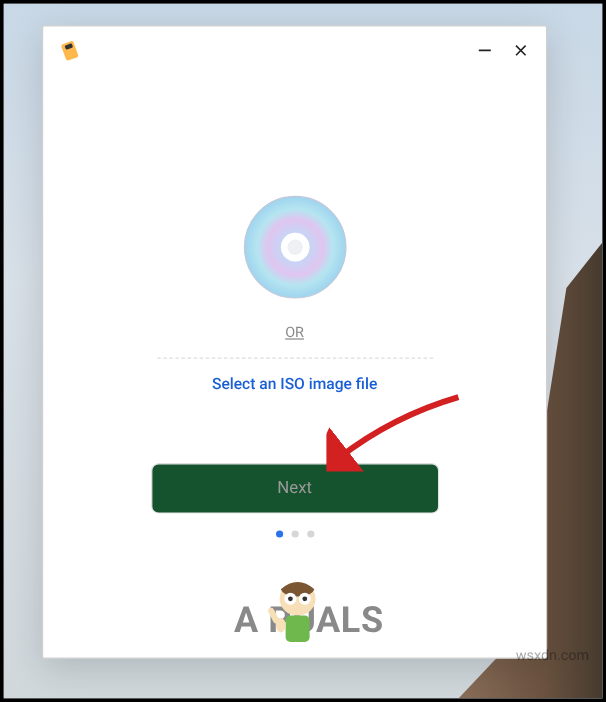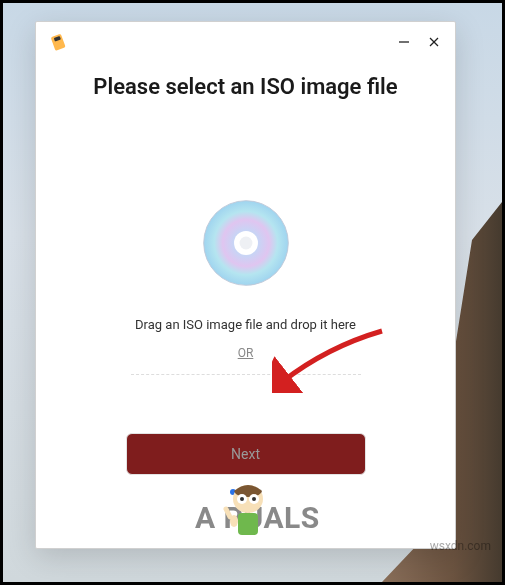--- a/index.html
+++ b/index.html
@@ -110,21 +110,21 @@
       color: #1a5fd6;
       font-weight: 500;
       cursor: pointer;
     }
     .next-btn {
       margin-top: 58px;
       width: 240px;
       height: 42px;
       border: 1px solid #e3e3e3;
       border-radius: 6px;
-      background: #7f1d1d;
+      background: #14532d;
       color: #999;
       font-size: 14px;
       display: flex;
       align-items: center;
       justify-content: center;
     }
     .dots {
       margin-top: 14px;
       display: flex;
       gap: 7px;
@@ -191,42 +191,41 @@
       <span class="win-btn">
         <svg width="12" height="12" viewBox="0 0 12 12">
             <line x1="2" y1="2" x2="10" y2="10" stroke="#222" stroke-width="1.3"></line>
             <line x1="10" y1="2" x2="2" y2="10" stroke="#222" stroke-width="1.3"></line>
           </svg>
       </span>
     </div>
   </div>
 
   <div class="content">
-    <div class="title">Please select an ISO image file</div>
 
     <div class="disc-zone">
       <span>
         <svg class="disc" viewBox="0 0 100 100">
           <defs>
             <radialGradient id="dg" cx="50%" cy="50%" r="50%">
               <stop offset="0%" stop-color="#ffffff"></stop>
               <stop offset="30%" stop-color="#c8d4f5"></stop>
               <stop offset="55%" stop-color="#e0c5f0"></stop>
               <stop offset="75%" stop-color="#b5e5f0"></stop>
               <stop offset="100%" stop-color="#9fd4ef"></stop>
             </radialGradient>
           </defs>
           <circle cx="50" cy="50" r="46" fill="url(#dg)" stroke="#c0c8d8" stroke-width="1"></circle>
           <circle cx="50" cy="50" r="13" fill="#ffffff"></circle>
           <circle cx="50" cy="50" r="7" fill="#eef0f4"></circle>
         </svg>
       </span>
-      <div class="drag-text">Drag an ISO image file and drop it here</div>
       <div class="or-text">OR</div>
       <div class="divider"></div>
+      <div class="select-link">Select an ISO image file</div>
     </div>
 
     <div class="next-btn">
       <span>Next</span>
     </div>
 
     <div class="dots">
       <span class="dot active"></span>
       <span class="dot"></span>
       <span class="dot"></span>

